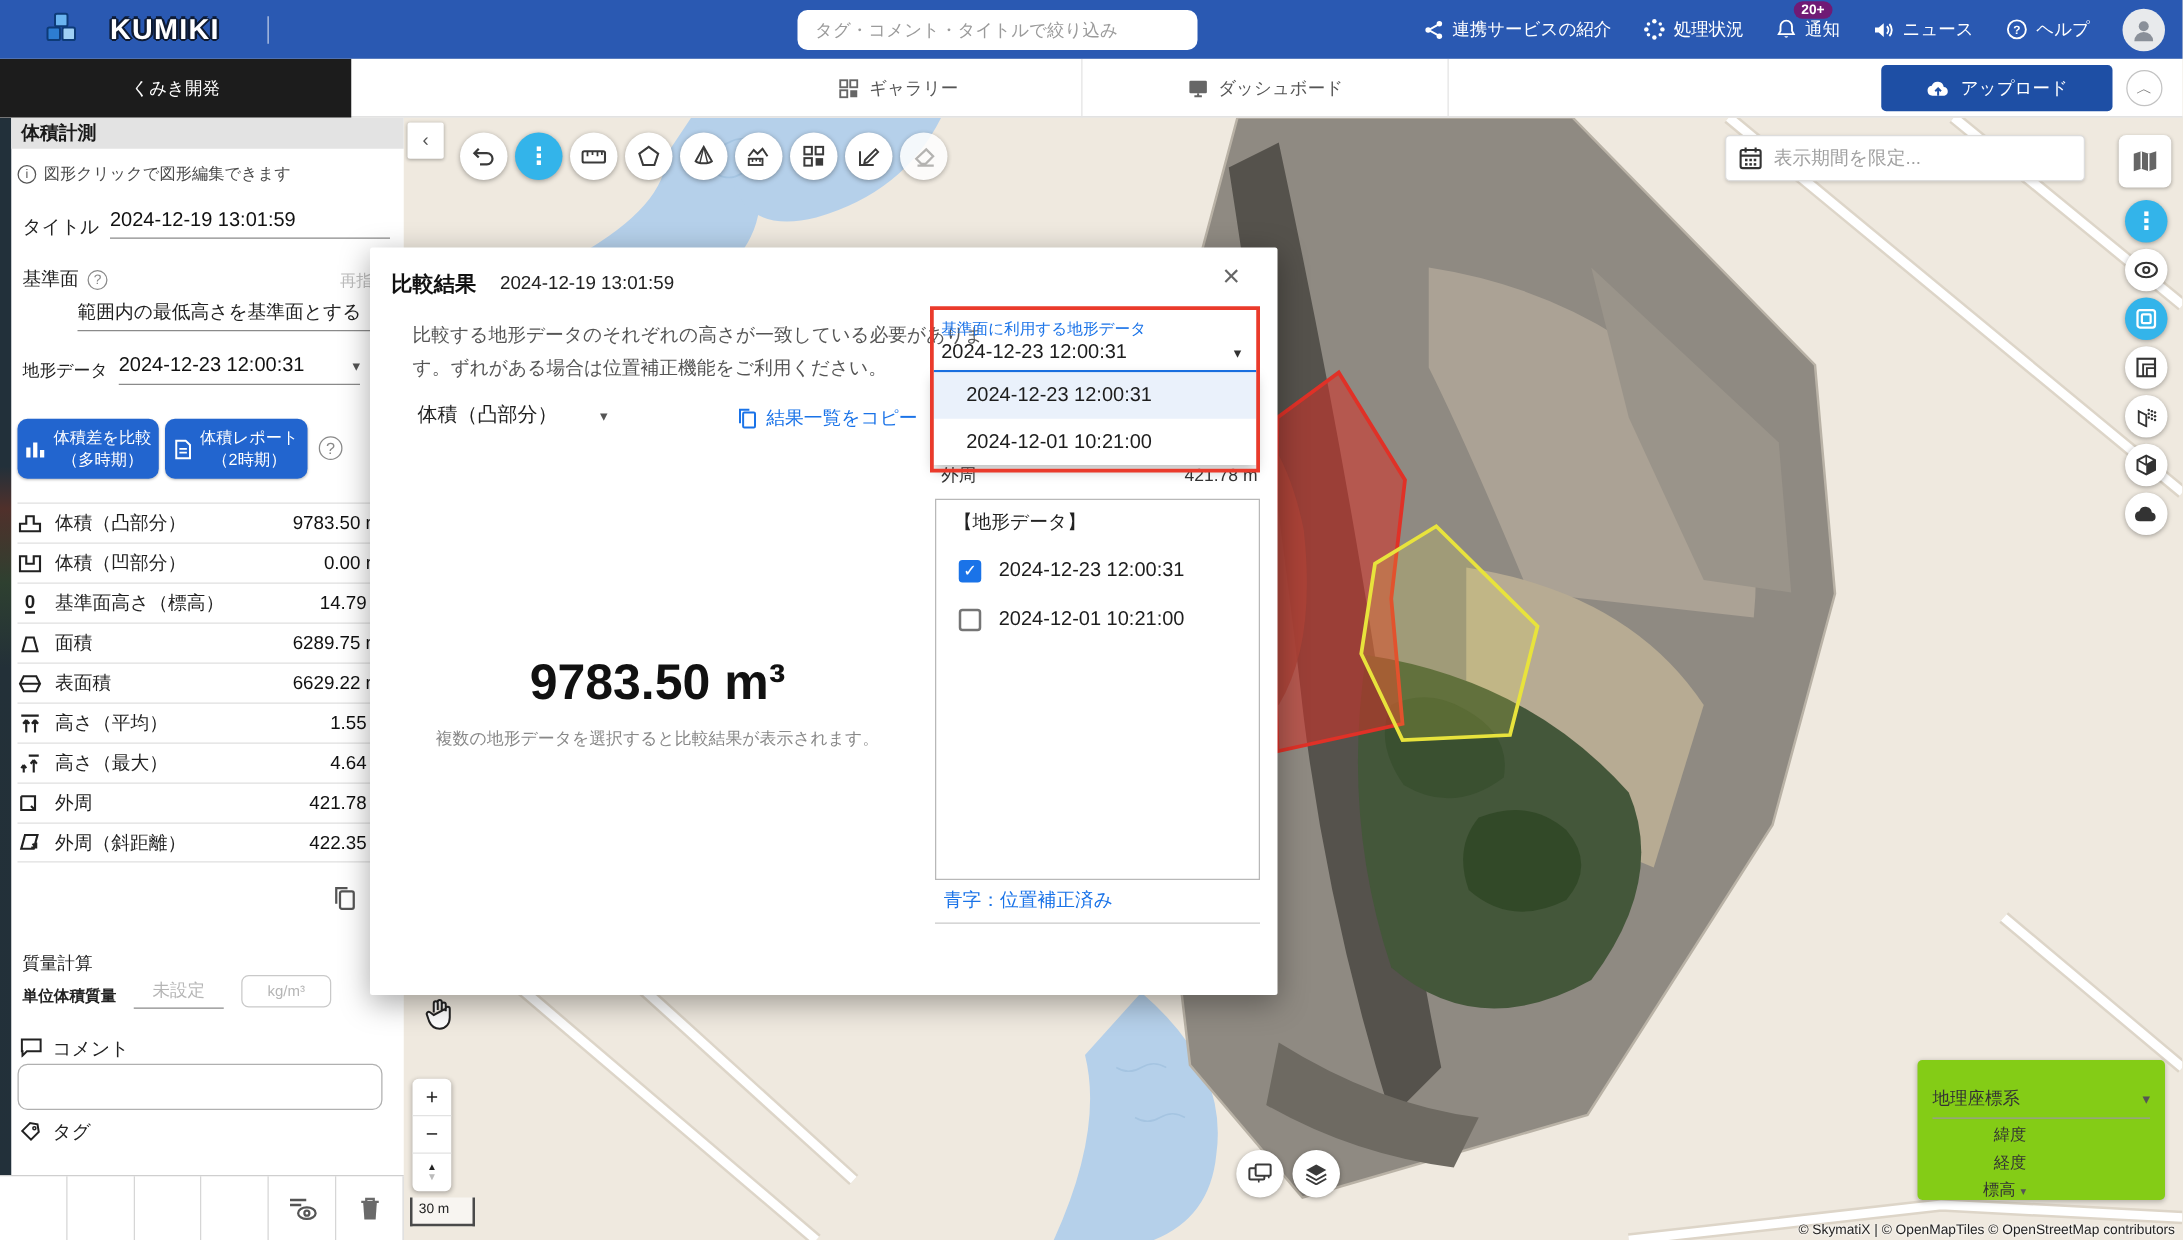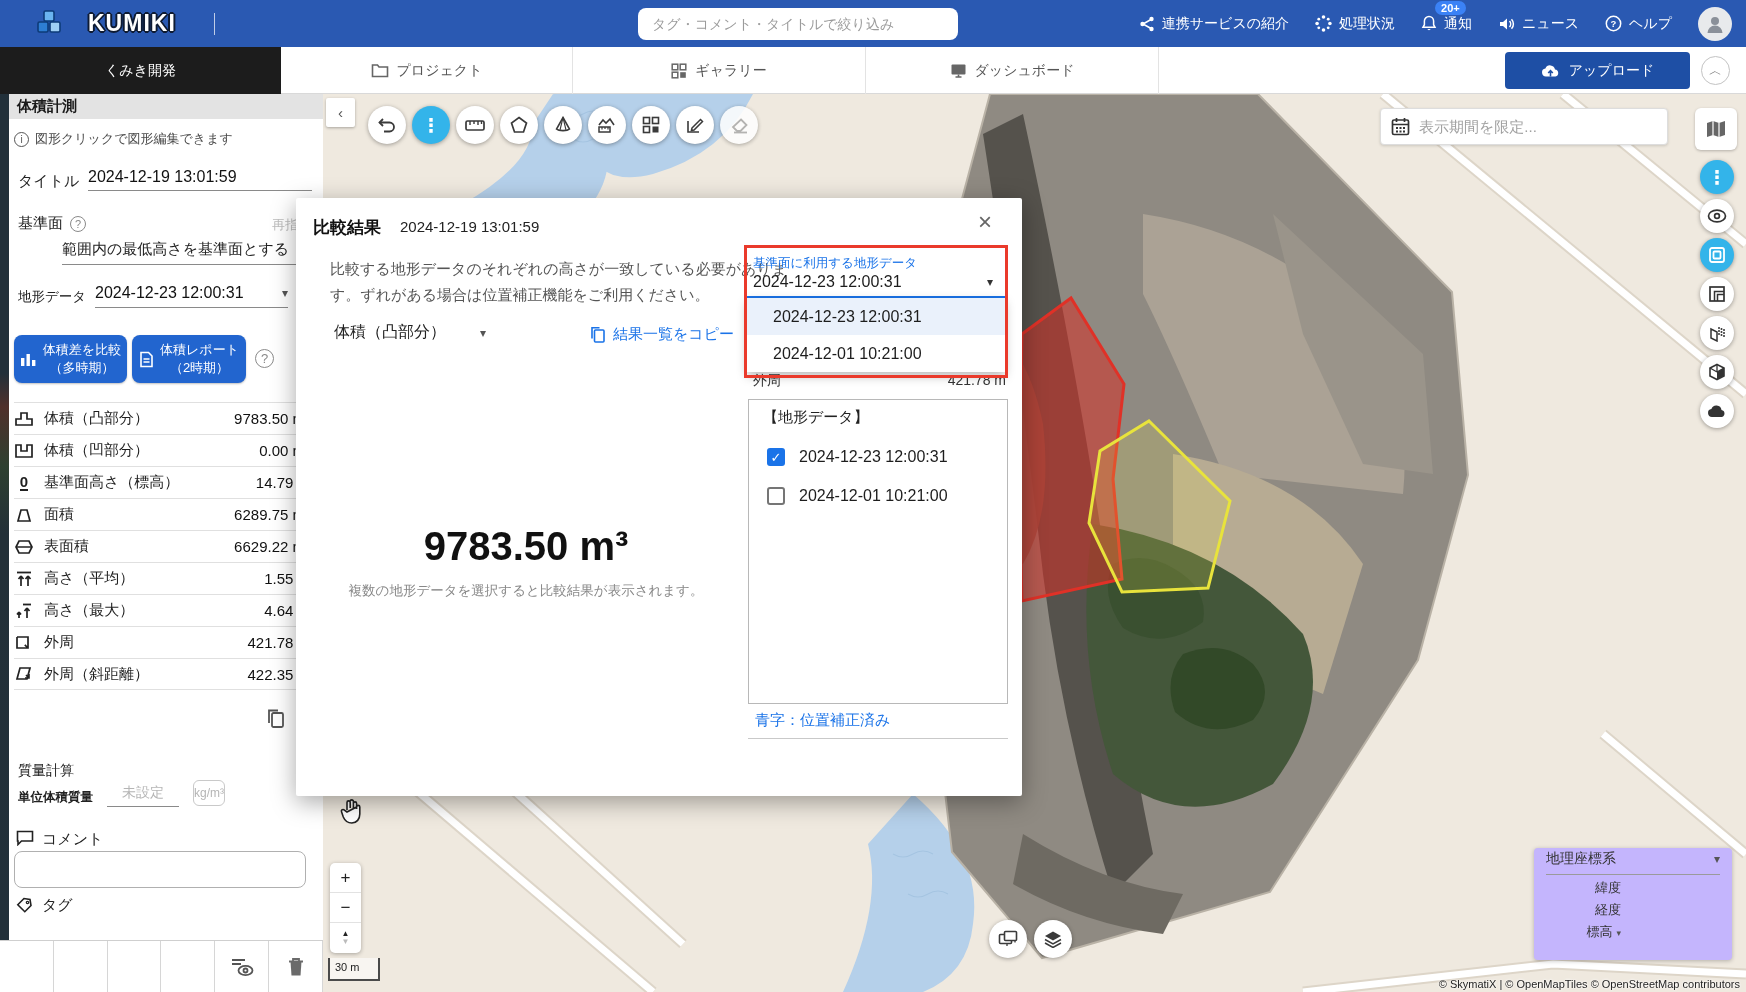--- a/index.html
+++ b/index.html
@@ -10,21 +10,21 @@
   
   #topbar{position:absolute;left:0;top:0;width:1746px;height:47px;background:#2a59b2;display:flex;align-items:center;color:#fff;z-index:40}
   .brand{display:flex;align-items:center;gap:24px;margin-left:34px}
   .brand-text{font-size:23px;font-weight:900;letter-spacing:1px;color:#fff;
     text-shadow:-2px 0 #0e1b33,2px 0 #0e1b33,0 -2px #0e1b33,0 2px #0e1b33,-1px -1px #0e1b33,1px 1px #0e1b33,-1px 1px #0e1b33,1px -1px #0e1b33}
   .brand-sep{width:1px;height:22px;background:rgba(255,255,255,.7);margin-left:14px}
   #top-search{position:absolute;left:638px;top:8px;width:320px;height:32px;border:none;border-radius:8px;padding:0 14px;font-size:14px;color:#333;background:#fff}
   #top-search::placeholder{color:#9b9b9b}
   .toplinks{position:absolute;right:14px;top:0;height:47px;display:flex;align-items:center;gap:26px}
   .toplink{display:flex;align-items:center;gap:7px;font-size:14px;cursor:pointer;position:relative}
-  .badge{position:absolute;top:-14px;left:14px;background:#3b82f6;color:#fff;font-size:11px;font-weight:bold;border-radius:9px;padding:1px 6px}
+  .badge{position:absolute;top:-14px;left:14px;background:#701a75;color:#fff;font-size:11px;font-weight:bold;border-radius:9px;padding:1px 6px}
   .avatar{width:34px;height:34px;border-radius:50%;background:#e8eaec;display:flex;align-items:center;justify-content:center}
 
   
   #navbar{position:absolute;left:0;top:47px;width:1746px;height:47px;background:#fff;border-bottom:1px solid #d9d9d9;z-index:39}
   .tab{position:absolute;top:0;height:47px;display:flex;align-items:center;justify-content:center;gap:8px;font-size:14px;color:#555;border-right:1px solid #e3e3e3;cursor:pointer}
   .tab.active{background:#1c1c1c;color:#fff;border-right:none}
   #upload-btn{position:absolute;left:1505px;top:5px;width:185px;height:37px;background:#1e4fa5;color:#fff;border:none;border-radius:4px;font-size:14px;display:flex;align-items:center;justify-content:center;gap:9px;cursor:pointer}
   #nav-collapse{position:absolute;left:1701px;top:9px;width:29px;height:29px;border:1px solid #c3c3c3;border-radius:50%;background:#fff;color:#777;font-size:13px;display:flex;align-items:center;justify-content:center;cursor:pointer}
 
   
@@ -38,41 +38,41 @@
   .chev{color:#555;font-size:12px}
   .gray-link{color:#bdbdbd;font-size:13px}
   .blue-btn{position:absolute;background:#2265cf;color:#fff;border:none;border-radius:8px;font-size:13px;line-height:1.35;display:flex;align-items:center;justify-content:center;gap:6px;cursor:pointer;box-shadow:0 1px 2px rgba(0,0,0,.25)}
   .qcirc{width:19px;height:19px;border:1.6px solid #8a8a8a;border-radius:50%;color:#8a8a8a;font-size:13px;display:flex;align-items:center;justify-content:center}
   .stat-row{position:absolute;left:14px;width:296px;height:32px;border-top:1px solid #e0e0e0;display:flex;align-items:center;gap:10px;font-size:15px;color:#1f1f1f}
   .stat-val{margin-left:auto;font-size:15px;color:#111}
   .sicon{flex:0 0 20px;display:flex;justify-content:center}
   #side-toolbar{position:absolute;left:0;top:846px;width:323px;height:52px;background:#fff;border-top:1px solid #cfcfcf;display:flex}
   #side-toolbar .cell{flex:1;border-right:1px solid #d6d6d6;display:flex;align-items:center;justify-content:center;cursor:pointer}
   textarea.cmt{position:absolute;left:14px;top:757px;width:292px;height:37px;border:1px solid #b0b0b0;border-radius:8px;resize:none;font-size:14px;padding:6px}
-  .unit-box{border:1px solid #c9c9c9;border-radius:6px;color:#b5b5b5;font-size:12px;padding:5px 0}
+  .unit-box{border:1px solid #c9c9c9;border-radius:6px;color:#b5b5b5;font-size:12px;padding:5px 20px}
 
   
   #map{position:absolute;left:323px;top:94px;width:1423px;height:898px;background:#efe9df;overflow:hidden}
   .circle-btn{width:38px;height:38px;border-radius:50%;background:#fff;box-shadow:0 1px 4px rgba(0,0,0,.35);display:flex;align-items:center;justify-content:center;cursor:pointer;border:none}
   .circle-btn.small{width:34px;height:34px}
   .circle-btn.blue{background:#33b4ea}
   .dots{color:#fff;font-size:19px;font-weight:bold;letter-spacing:0}
   #map-toolbar{position:absolute;left:45px;top:12px;display:flex;gap:6px;z-index:5}
   #back-btn{position:absolute;left:3px;top:4px;width:29px;height:29px;background:#fff;box-shadow:0 1px 3px rgba(0,0,0,.3);border:none;border-radius:2px;font-size:15px;color:#555;cursor:pointer;z-index:5}
   #date-filter{position:absolute;left:1057px;top:14px;width:288px;height:37px;background:#fff;border:1px solid #ddd;border-radius:4px;box-shadow:0 1px 3px rgba(0,0,0,.15);display:flex;align-items:center;gap:9px;padding:0 10px;z-index:5}
   #date-filter input{border:none;outline:none;font-size:15px;width:230px;color:#333}
   #date-filter input::placeholder{color:#a0a0a0}
   #right-stack{position:absolute;left:1377px;top:66px;display:flex;flex-direction:column;gap:5px;z-index:5}
   #book-btn{position:absolute;left:1372px;top:14px;width:42px;height:42px;background:#fff;border:none;border-radius:6px;box-shadow:0 1px 3px rgba(0,0,0,.25);display:flex;align-items:center;justify-content:center;cursor:pointer;z-index:5}
   #zoom-panel{position:absolute;left:7px;top:769px;width:31px;background:#fff;border-radius:5px;box-shadow:0 1px 4px rgba(0,0,0,.3);z-index:5}
   #zoom-panel .zb{width:31px;height:30px;border:none;background:transparent;border-bottom:1px solid #e2e2e2;font-size:17px;color:#222;cursor:pointer;display:flex;align-items:center;justify-content:center}
   #zoom-panel .zb:last-child{border-bottom:none;flex-direction:column;font-size:8px;line-height:1}
   #scale-box{position:absolute;left:5px;top:864px;width:52px;height:23px;border:2px solid #4a4a4a;border-top:none;background:rgba(255,255,255,.55);font-size:11px;color:#222;padding:3px 0 0 5px;z-index:5}
   #bc-btns{position:absolute;left:666px;top:826px;display:flex;gap:7px;z-index:5}
-  #coord-panel{position:absolute;left:1211px;top:754px;width:198px;height:112px;background:#c4b5fd;border-radius:4px;box-shadow:0 1px 4px rgba(0,0,0,.25);padding:2px 12px;z-index:5}
+  #coord-panel{position:absolute;left:1211px;top:754px;width:198px;height:112px;background:#84cc16;border-radius:4px;box-shadow:0 1px 4px rgba(0,0,0,.25);padding:22px 12px;z-index:5}
   #coord-panel .sel{display:flex;align-items:center;font-size:14px;color:#333;border-bottom:1px solid #9a9a9a;padding-bottom:6px}
   #coord-panel .crow{font-size:13px;color:#333;text-align:right;width:75px;margin-top:4px}
   #attribution{position:absolute;right:6px;bottom:2px;font-size:11px;color:#1f1f1f;z-index:5;text-shadow:0 0 3px #fff, 0 0 3px #fff}
 
   
   #modal{position:absolute;left:296px;top:198px;width:726px;height:598px;background:#fff;box-shadow:0 6px 24px rgba(0,0,0,.35);z-index:35;border-radius:2px}
   #modal-close{position:absolute;left:682px;top:10px;font-size:24px;color:#666;background:none;border:none;cursor:pointer}
   .m-title{position:absolute;left:17px;top:18px;font-size:17px;font-weight:bold;color:#111}
   .m-sub{position:absolute;left:104px;top:20px;font-size:15px;color:#222}
   .m-desc{position:absolute;left:34px;top:58px;width:478px;font-size:15px;color:#555;line-height:1.75}
@@ -165,26 +165,20 @@
           <path d="M3.5 20a7.5 7.5 0 0 1 15 0z" fill="#8a9099"></path>
         </svg>
     </div>
   </div>
 </div>
 
 <div id="navbar">
   <div class="tab active" style="left:0;width:281px">
     <span>くみき開発</span>
   </div>
-  <div class="tab" style="left:281px;width:292px">
-    <svg width="18" height="15" viewBox="0 0 18 15">
-        <path d="M1.5 2h5l1.5 2h8.5v9.5h-15z" fill="none" stroke="#666" stroke-width="1.6"></path>
-      </svg>
-    <span>プロジェクト</span>
-  </div>
   <div class="tab" style="left:866px;width:293px">
     <svg width="17" height="16" viewBox="0 0 17 16">
         <rect x="1.5" y="1.5" width="14" height="10" rx="1" fill="#666"></rect>
         <path d="M8.5 11.5v2.5M5.5 14h6" stroke="#666" stroke-width="1.6"></path>
       </svg>
     <span>ダッシュボード</span>
   </div>
   <div class="tab" style="left:573px;width:293px">
     <svg width="16" height="16" viewBox="0 0 16 16">
         <g fill="none" stroke="#666" stroke-width="1.5">

